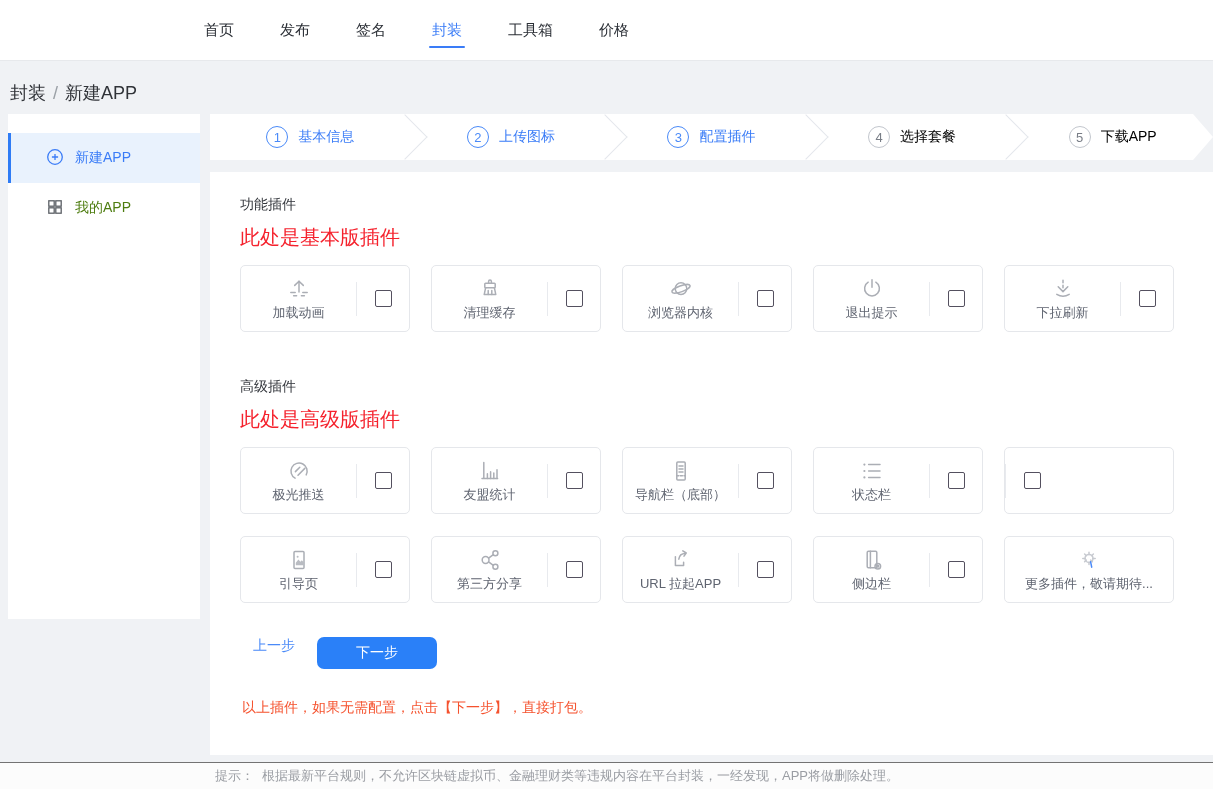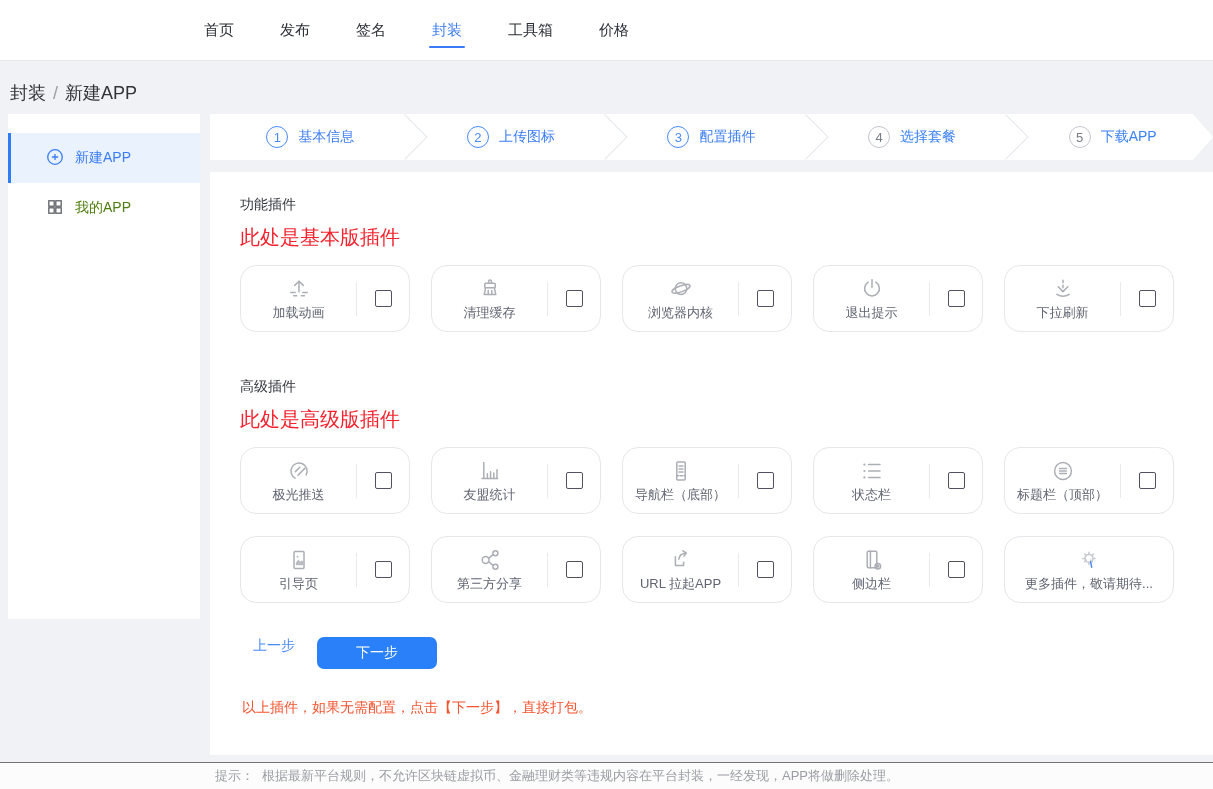--- a/index.html
+++ b/index.html
@@ -26,30 +26,30 @@
   .side-item.active svg { stroke:#3a7cf7; }
   
   .main { flex:1; margin-left:10px; min-width:0; }
   .steps { height:46px; background:#fff; display:flex;
     clip-path:polygon(0 0, calc(100% - 20px) 0, 100% 50%, calc(100% - 20px) 100%, 0 100%); }
   .step { flex:1; display:flex; align-items:center; justify-content:center; gap:10px; position:relative; cursor:pointer; }
   .step:not(:last-child)::after { content:''; position:absolute; right:-10px; top:50%; width:31px; height:31px;
     border-top:1px solid #e4e7ec; border-right:1px solid #e4e7ec; transform:translateY(-50%) rotate(45deg); }
   .step-circle { width:22px; height:22px; border-radius:50%; border:1px solid #c2c6cd; color:#787d86;
     display:flex; align-items:center; justify-content:center; font-size:13px; }
-  .step-label { font-size:14px; color:#3b82f6; }
+  .step-label { font-size:14px; color:#000000; }
   .step.done .step-circle, .step.current .step-circle { border-color:#4a8af8; color:#4a8af8; }
   .step.done .step-label, .step.current .step-label { color:#3a7cf7; }
   
   .content-card { background:#fff; margin-top:12px; height:583px; padding:24px 30px; }
   .sec-title { font-size:14px; color:#33363c; }
   .sec-note { margin-top:10px; font-size:20px; color:#f5222d; }
   .cards { margin-top:14px; display:flex; flex-wrap:wrap; gap:22px 21px; }
   .plug-section.second { margin-top:46px; }
-  .card { width:170px; height:67px; border:1px solid #e5e7eb; border-radius:16px; display:flex; align-items:center; background:#fff; }
+  .card { width:170px; height:67px; border:1px solid #e5e7eb; border-radius:5px; display:flex; align-items:center; background:#fff; }
   .card-main { flex:1; display:flex; flex-direction:column; align-items:center; justify-content:center; gap:2px; min-width:0; }
   .p-icon { height:27px; display:flex; align-items:center; }
   .p-icon svg { stroke:#abaeb5; fill:none; stroke-width:1.5px; stroke-linecap:round; stroke-linejoin:round; }
   .p-label { font-size:13px; color:#5f6470; white-space:nowrap; }
   .card-divider { width:1px; height:34px; background:#e8eaee; }
   .card-checkzone { width:52px; display:flex; justify-content:center; flex-shrink:0; }
   .checkbox { width:17px; height:17px; border:1px solid #54505f; border-radius:2px; background:#fff; cursor:pointer; }
   
   .actions { margin-top:34px; display:flex; align-items:flex-start; padding-left:13px; }
   .prev { color:#4a8af8; font-size:14px; cursor:pointer; text-decoration:none; }
@@ -266,29 +266,20 @@
                       </svg>
                     </span>
                     <span class="p-label">状态栏</span>
                   </div>
                   <span class="card-divider"></span>
                   <span class="card-checkzone">
                     <span class="checkbox"></span>
                   </span>
                 </div>
                 <div class="card">
-                  <div class="card-main">
-                    <span class="p-icon">
-                      <svg width="26" height="26" viewBox="0 0 26 26">
-                        <circle cx="13" cy="13" r="8.4"></circle>
-                        <path d="M9.6 10.4h6.8M9.6 13h6.8M9.6 15.6h6.8"></path>
-                      </svg>
-                    </span>
-                    <span class="p-label">标题栏（顶部）</span>
-                  </div>
                   <span class="card-divider"></span>
                   <span class="card-checkzone">
                     <span class="checkbox"></span>
                   </span>
                 </div>
                 <div class="card">
                   <div class="card-main">
                     <span class="p-icon">
                       <svg width="26" height="26" viewBox="0 0 26 26">
                         <rect x="8" y="4.6" width="10" height="16.8" rx="1"></rect>

